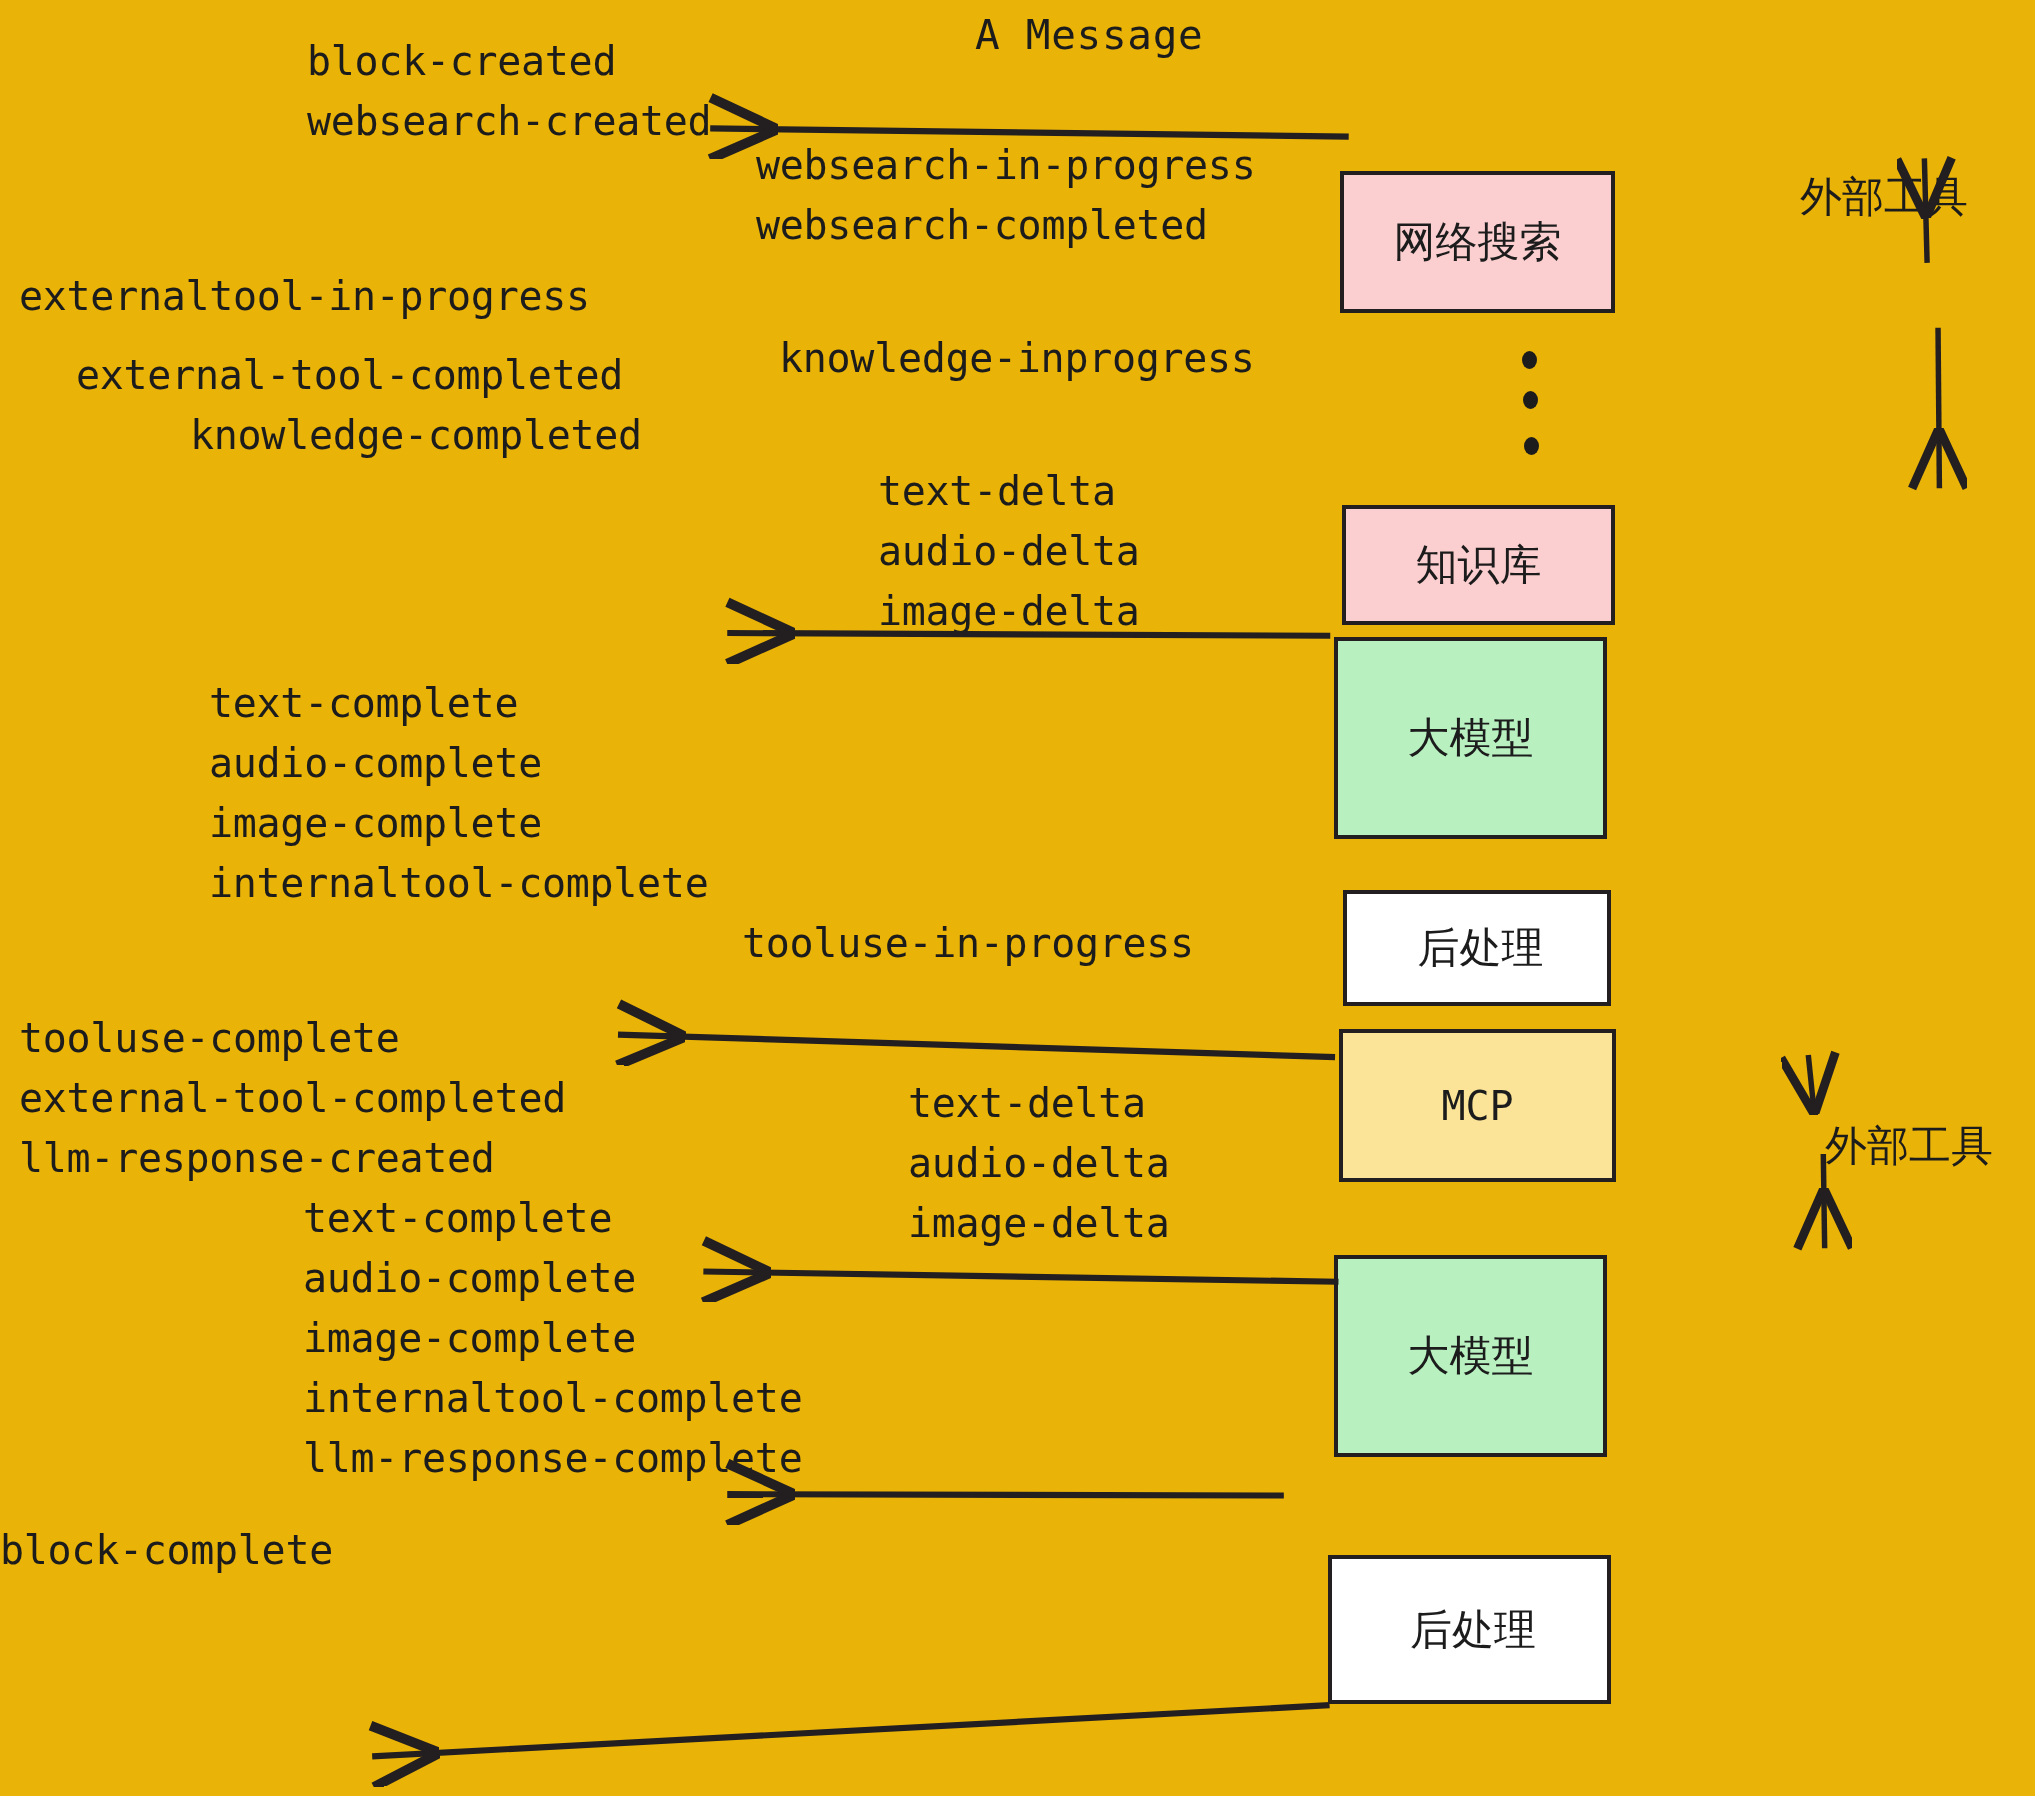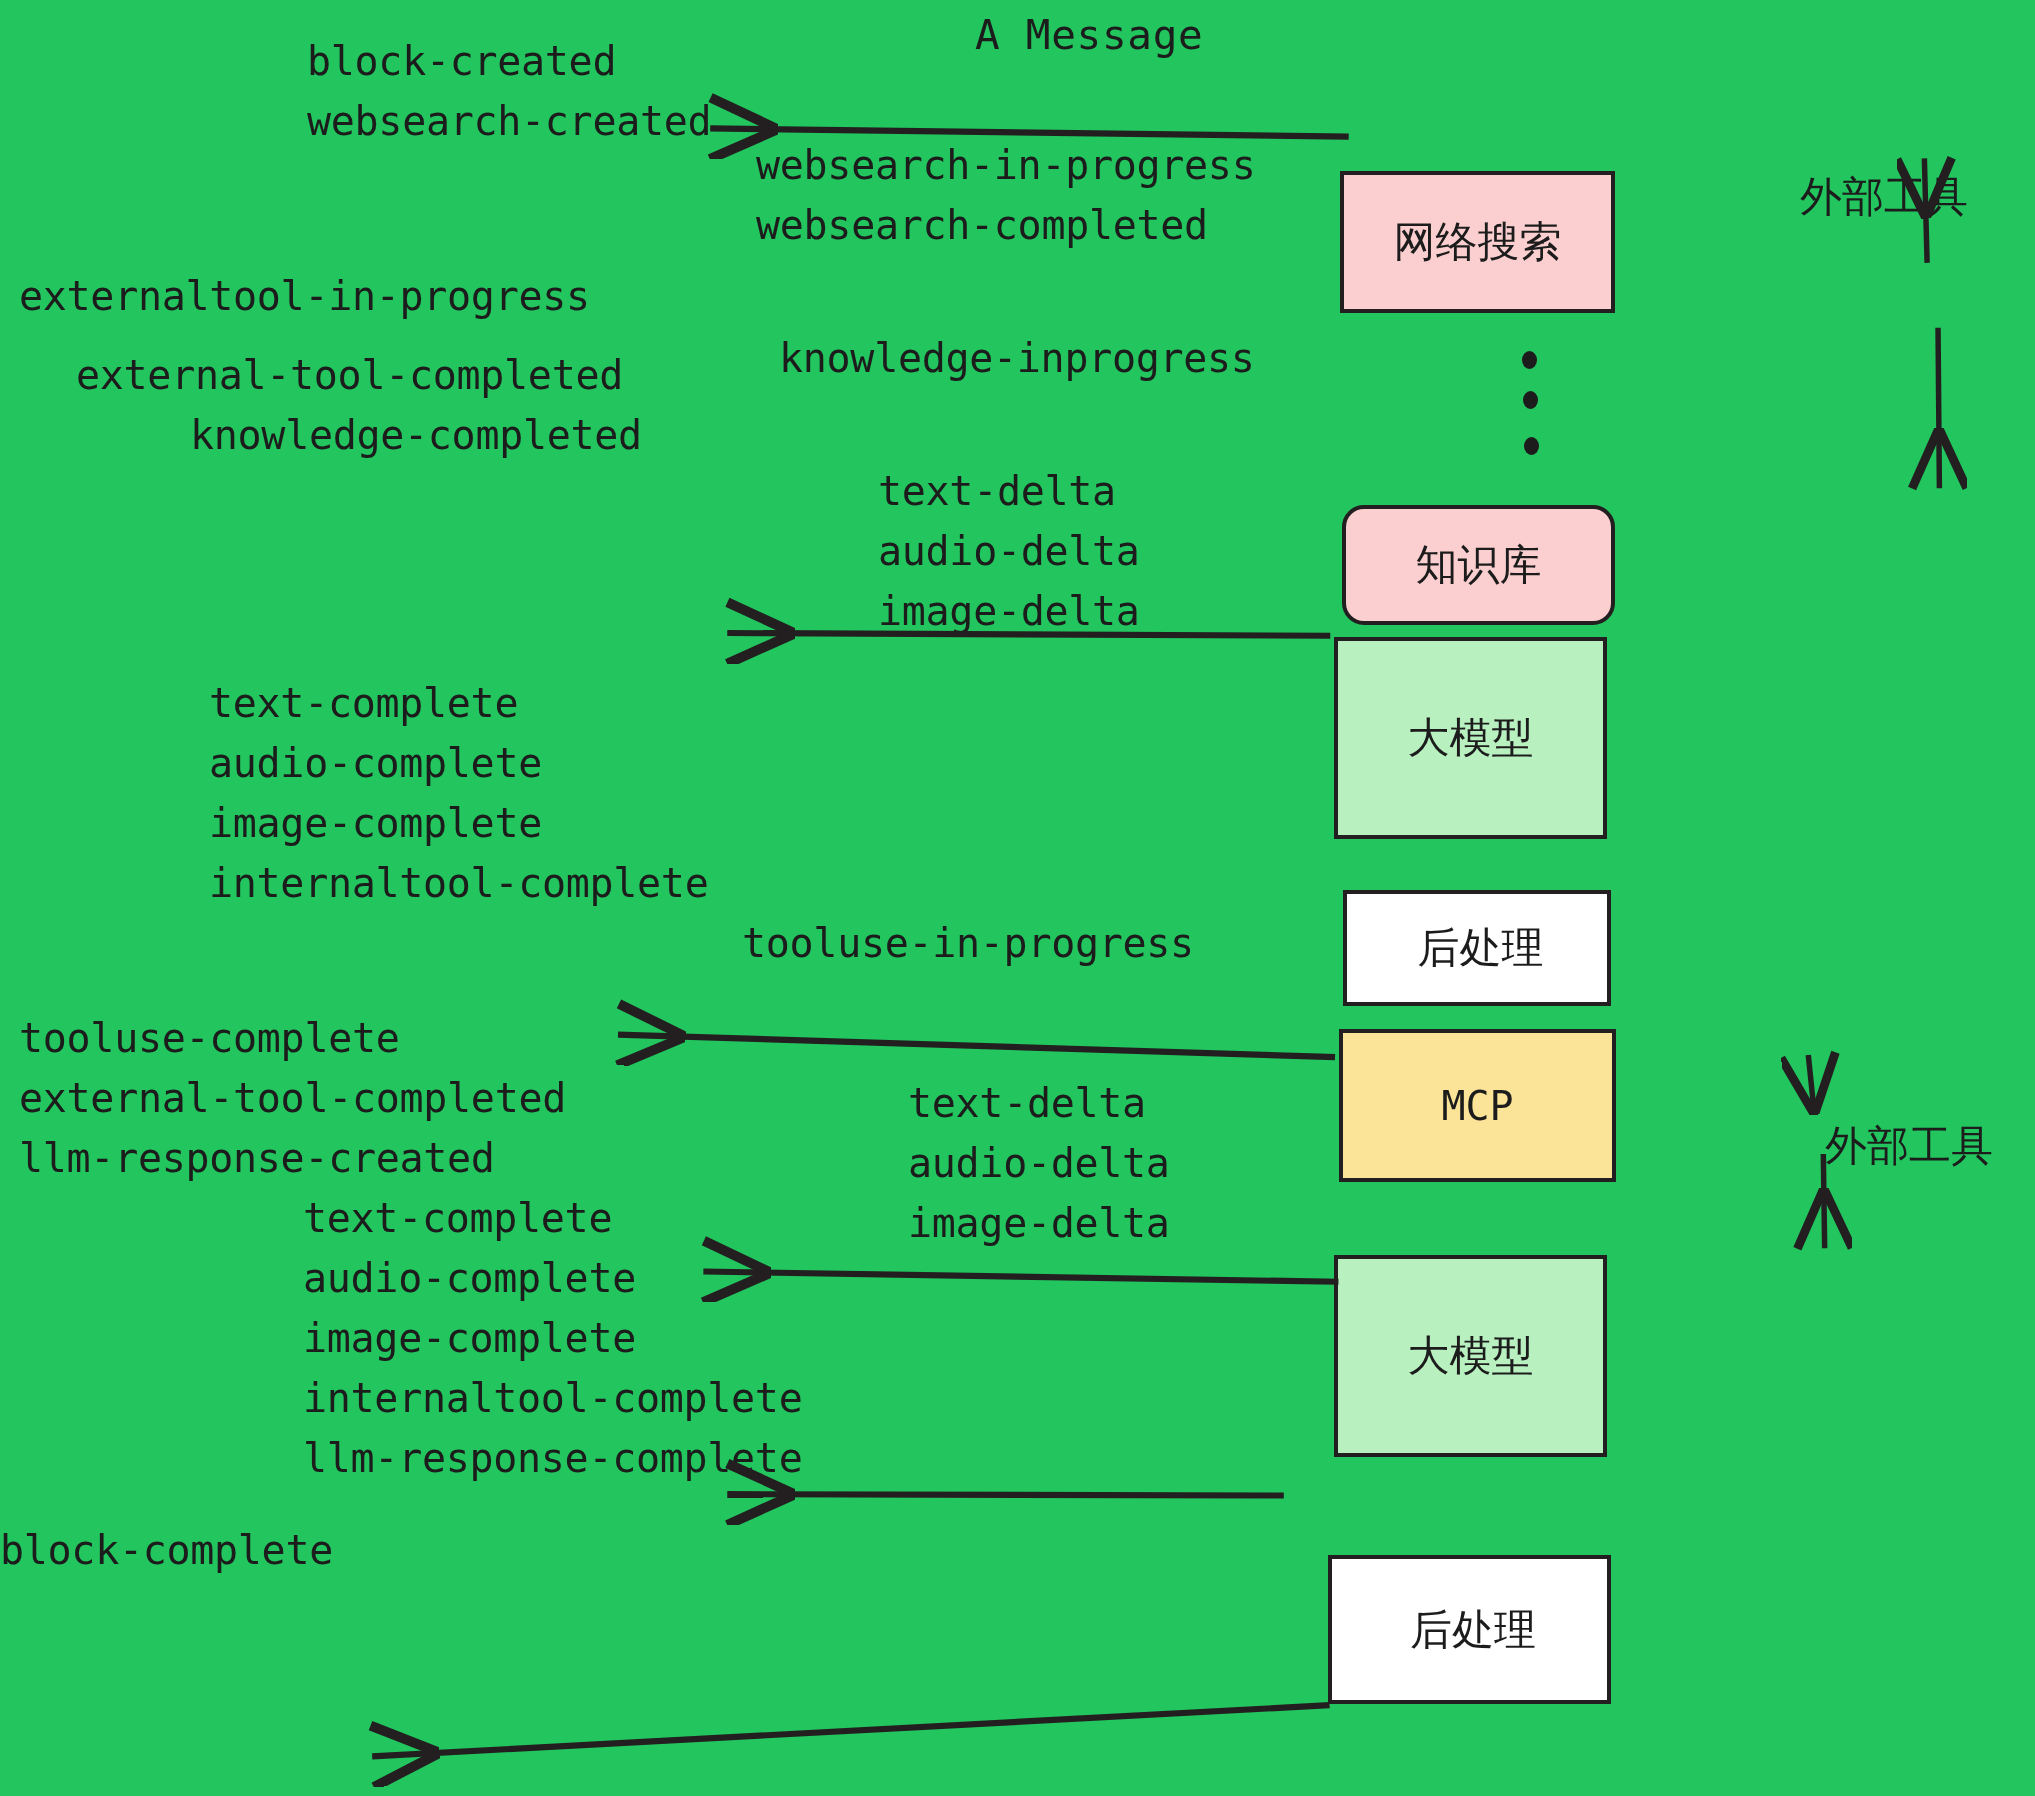--- a/index.html
+++ b/index.html
@@ -4,21 +4,21 @@
 <style>
   html, body {
     margin: 0;
     padding: 0;
     background: #ffffff;
   }
   #canvas {
     position: relative;
     width: 2035px;
     height: 1796px;
-    background: #22c55e;
+    background: #eab308;
     font-family: "DejaVu Sans Mono", monospace;
     overflow: hidden;
   }
   .evt {
     position: absolute;
     font-family: "DejaVu Sans Mono", monospace;
     font-size: 40px;
     color: #1c1c1c;
     white-space: pre;
     letter-spacing: -0.3px;
@@ -108,21 +108,21 @@
       <div class="evt" style="left: 0px; top: 1530px;">block-complete</div>
       <div class="evt" style="left: 908px; top: 1083px;">text-delta</div>
       <div class="evt" style="left: 908px; top: 1143px;">audio-delta</div>
       <div class="evt" style="left: 908px; top: 1203px;">image-delta</div>
     </div>
 
   <div id="boxes-layer">
       <div class="box pink" style="left: 1332px; top: 171px; width: 275px; height: 142px;">
         <span>网络搜索</span>
       </div>
-      <div class="box pink" style="left: 1334px; top: 505px; width: 273px; height: 120px; border-radius: 22px;">
+      <div class="box pink" style="left: 1334px; top: 505px; width: 273px; height: 120px;">
         <span>知识库</span>
       </div>
       <div class="box green" style="left: 1334px; top: 637px; width: 273px; height: 202px;">
         <span>大模型</span>
       </div>
       <div class="box white" style="left: 1343px; top: 890px; width: 268px; height: 116px;">
         <span>后处理</span>
       </div>
       <div class="box yellow mcp" style="left: 1339px; top: 1029px; width: 277px; height: 153px;">
         <span>MCP</span>

